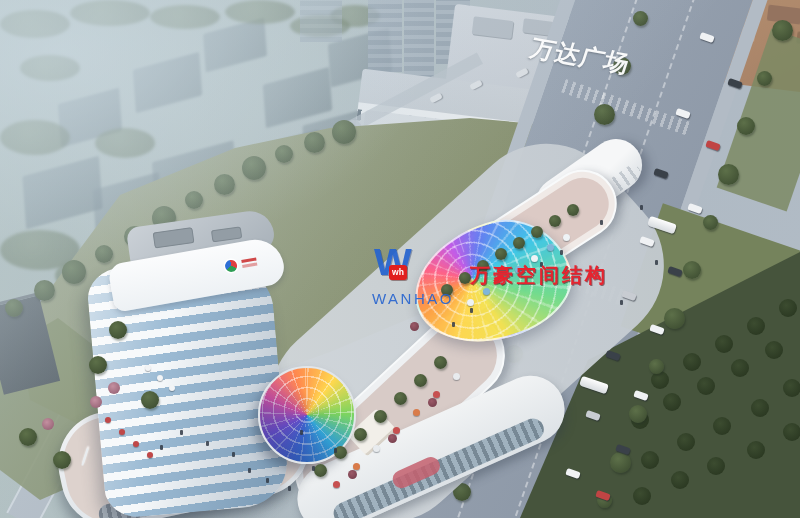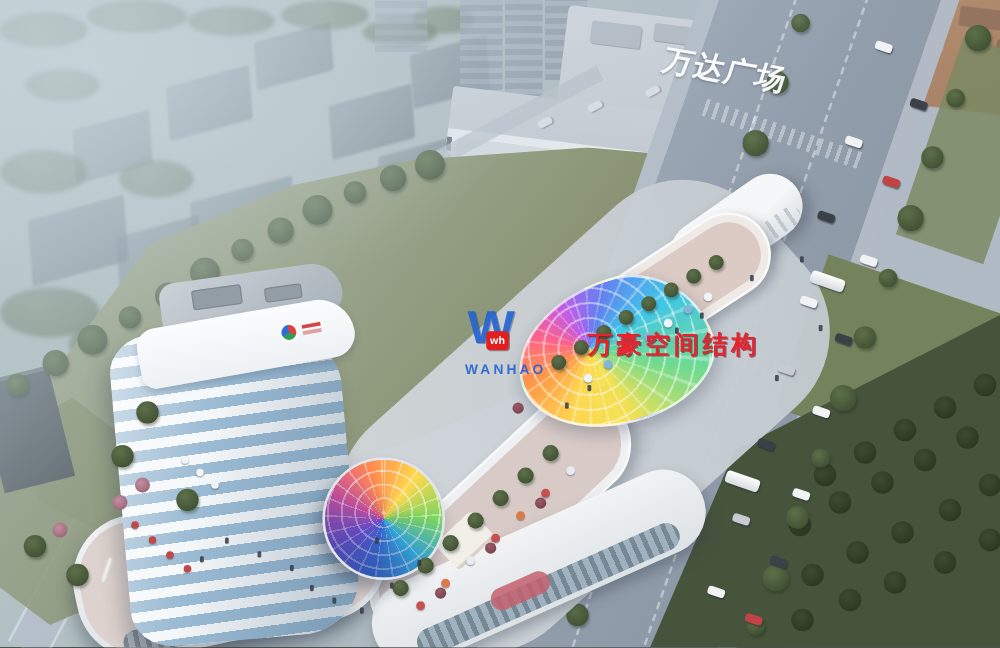--- a/index.html
+++ b/index.html
@@ -122,21 +122,21 @@
   .car{position:absolute;height:7px;border-radius:2.5px;box-shadow:1px 1px 1px rgba(30,35,45,.5);}
   .person{position:absolute;width:2.5px;height:5px;border-radius:1px;background:#323b47;opacity:.85;}
   .umb{position:absolute;border-radius:50%;box-shadow:0 1px 1px rgba(40,50,60,.4);}
   .lamp{left:84px;top:448px;width:2px;height:18px;background:#e8ecef;transform:rotate(18deg);z-index:12;box-shadow:0 -2px 2px #fff;}
   
   .wm{left:372px;top:250px;width:236px;height:66px;z-index:50;}
   .wm .mono{position:absolute;left:2px;top:-10px;font-size:40px;font-weight:900;letter-spacing:-3px;
     color:var(--c-watermark_blue,#2563cf);opacity:.92;text-shadow:1px 1px 0 rgba(20,40,90,.4);transform:scaleY(.92);}
   .wm .badge{position:absolute;left:17px;top:15px;width:18px;height:15px;border-radius:3px;
     background:#e11f1f;color:#fff;font-size:8.5px;font-weight:bold;text-align:center;line-height:15px;box-shadow:1px 1px 0 rgba(60,0,0,.4);}
-  .wm .latin{position:absolute;left:0px;top:40px;font-size:11px;font-weight:bold;letter-spacing:2.5px;
+  .wm .latin{position:absolute;left:0px;top:40px;font-size:15px;font-weight:normal;letter-spacing:2.5px;
     color:var(--c-watermark_blue,#2563cf);opacity:.9;}
   .wm .brand{position:absolute;left:74px;top:12px;font-size:20px;font-weight:bold;letter-spacing:3px;
     color:var(--c-watermark_red,#e8232e);text-shadow:1px 1px 0 rgba(90,10,20,.55);margin-left:24px;}
   .wm .url{position:absolute;left:52px;top:37px;font-size:19px;font-weight:bold;letter-spacing:.5px;
     color:var(--c-watermark_red,#e8232e);text-shadow:1px 1px 0 rgba(90,10,20,.55);}
 </style>
 </head>
 <body>
 
 <div id="stage">

